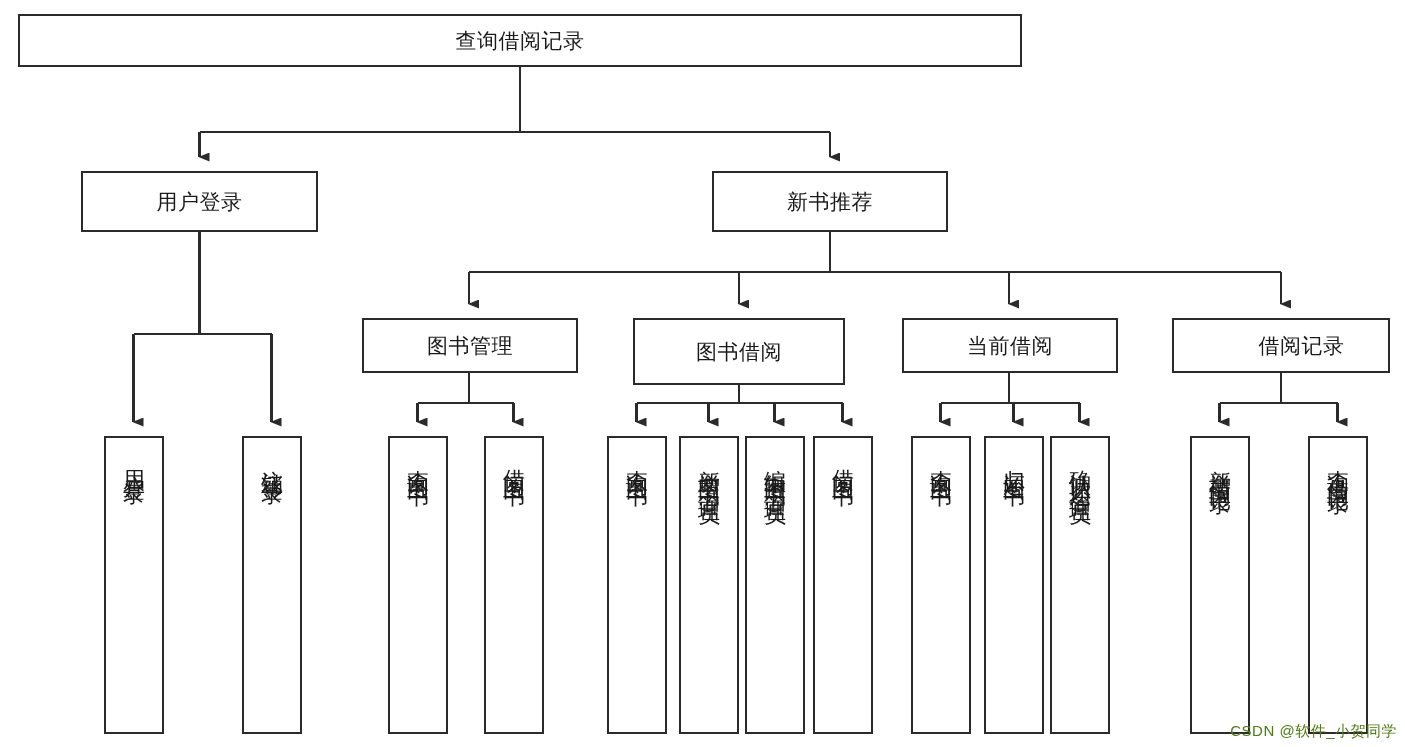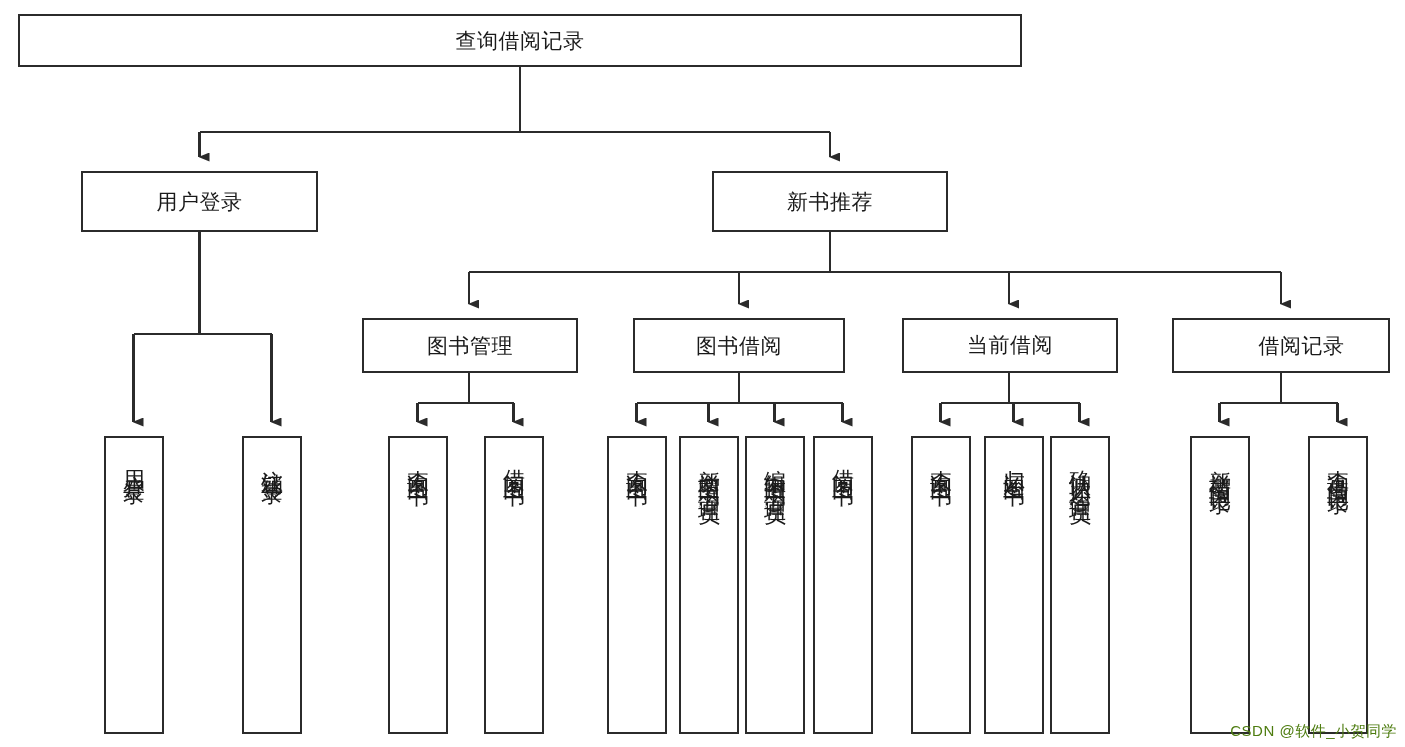--- a/index.html
+++ b/index.html
@@ -138,24 +138,24 @@
   <div class="node horizontal" style="left: 81px; top: 171px; width: 237px; height: 61px;">
     <span class="node-label">用户登录</span>
   </div>
   <div class="node horizontal" style="left: 712px; top: 171px; width: 236px; height: 61px;">
     <span class="node-label">新书推荐</span>
   </div>
 
   <div class="node horizontal" style="left: 362px; top: 318px; width: 216px; height: 55px;">
     <span class="node-label">图书管理</span>
   </div>
-  <div class="node horizontal" style="left: 633px; top: 318px; width: 212px; height: 55px;">
+  <div class="node horizontal" style="left: 633px; top: 318px; width: 212px; height: 67px;">
     <span class="node-label">图书借阅</span>
   </div>
-  <div class="node horizontal" style="left: 902px; top: 318px; width: 216px; height: 55px; font-family: Liberation Serif, serif;">
+  <div class="node horizontal" style="left: 902px; top: 318px; width: 216px; height: 55px;">
     <span class="node-label">当前借阅</span>
   </div>
   <div class="node horizontal" style="left: 1172px; top: 318px; width: 218px; height: 55px; padding-left: 41px;">
     <span class="node-label">借阅记录</span>
   </div>
 
   <div class="node vertical" style="left: 104px; top: 436px; width: 60px; height: 298px;">
     <span class="node-label">用户登录</span>
   </div>
   <div class="node vertical" style="left: 242px; top: 436px; width: 60px; height: 298px;">

